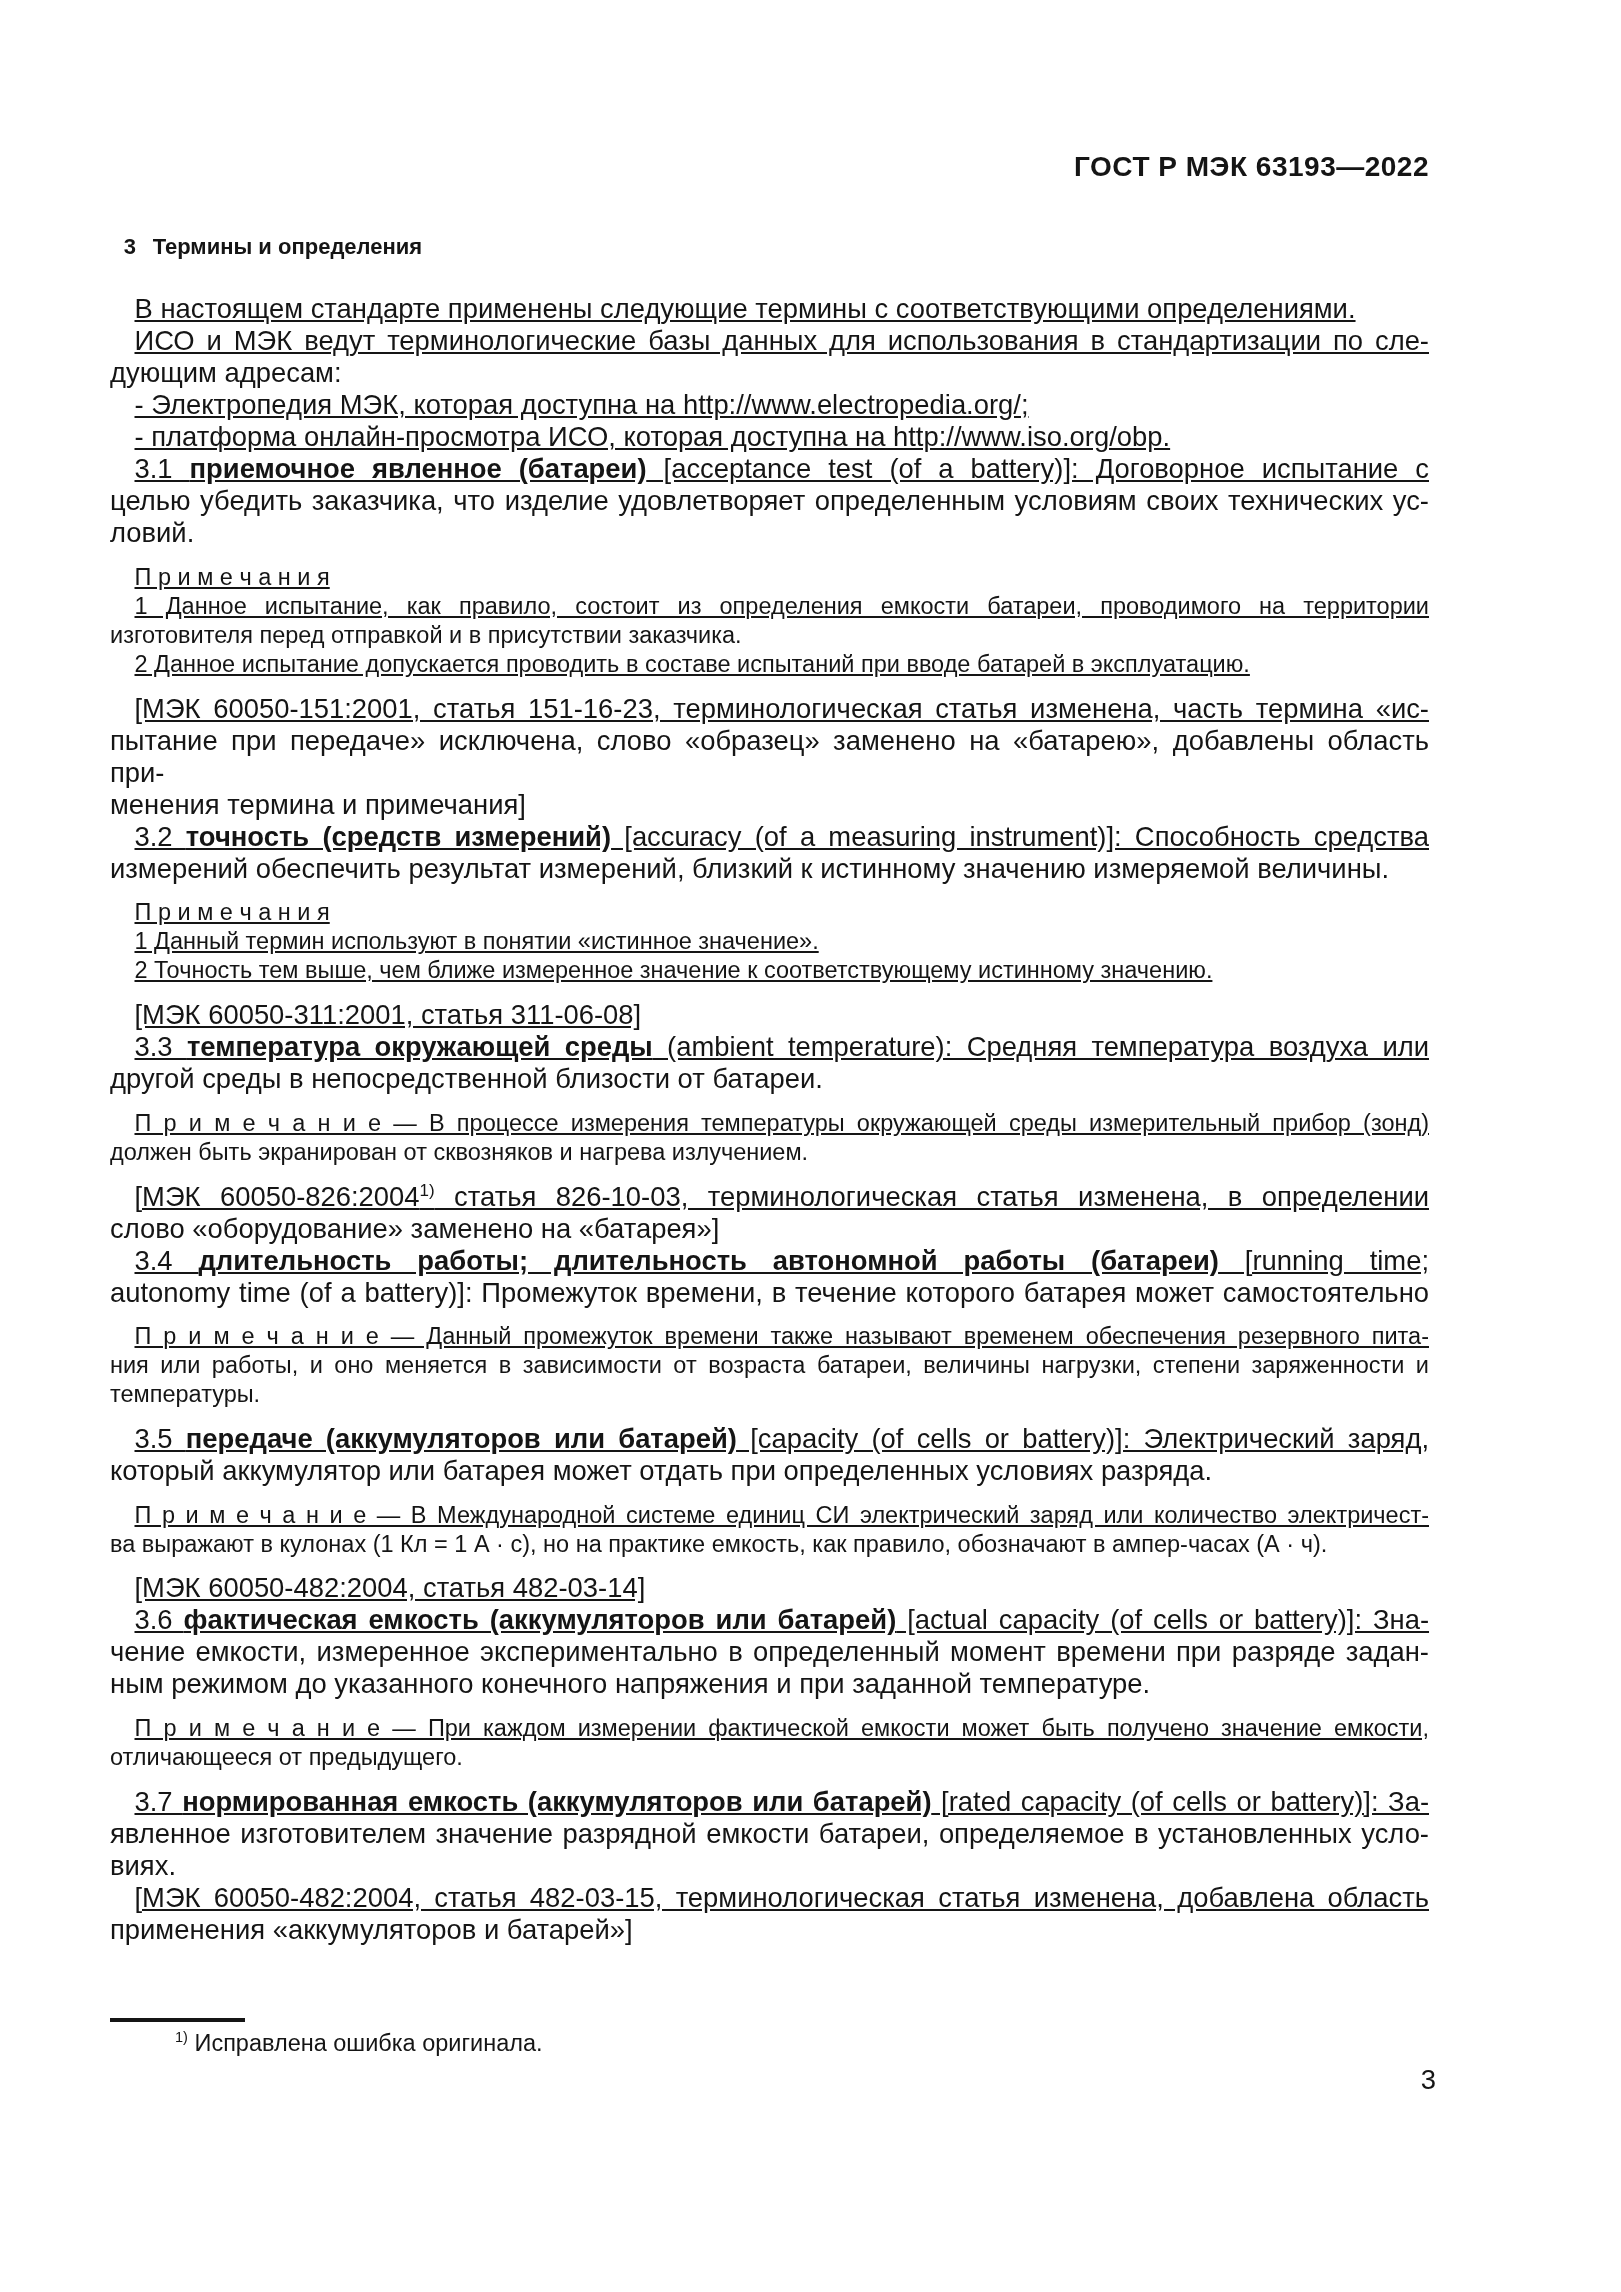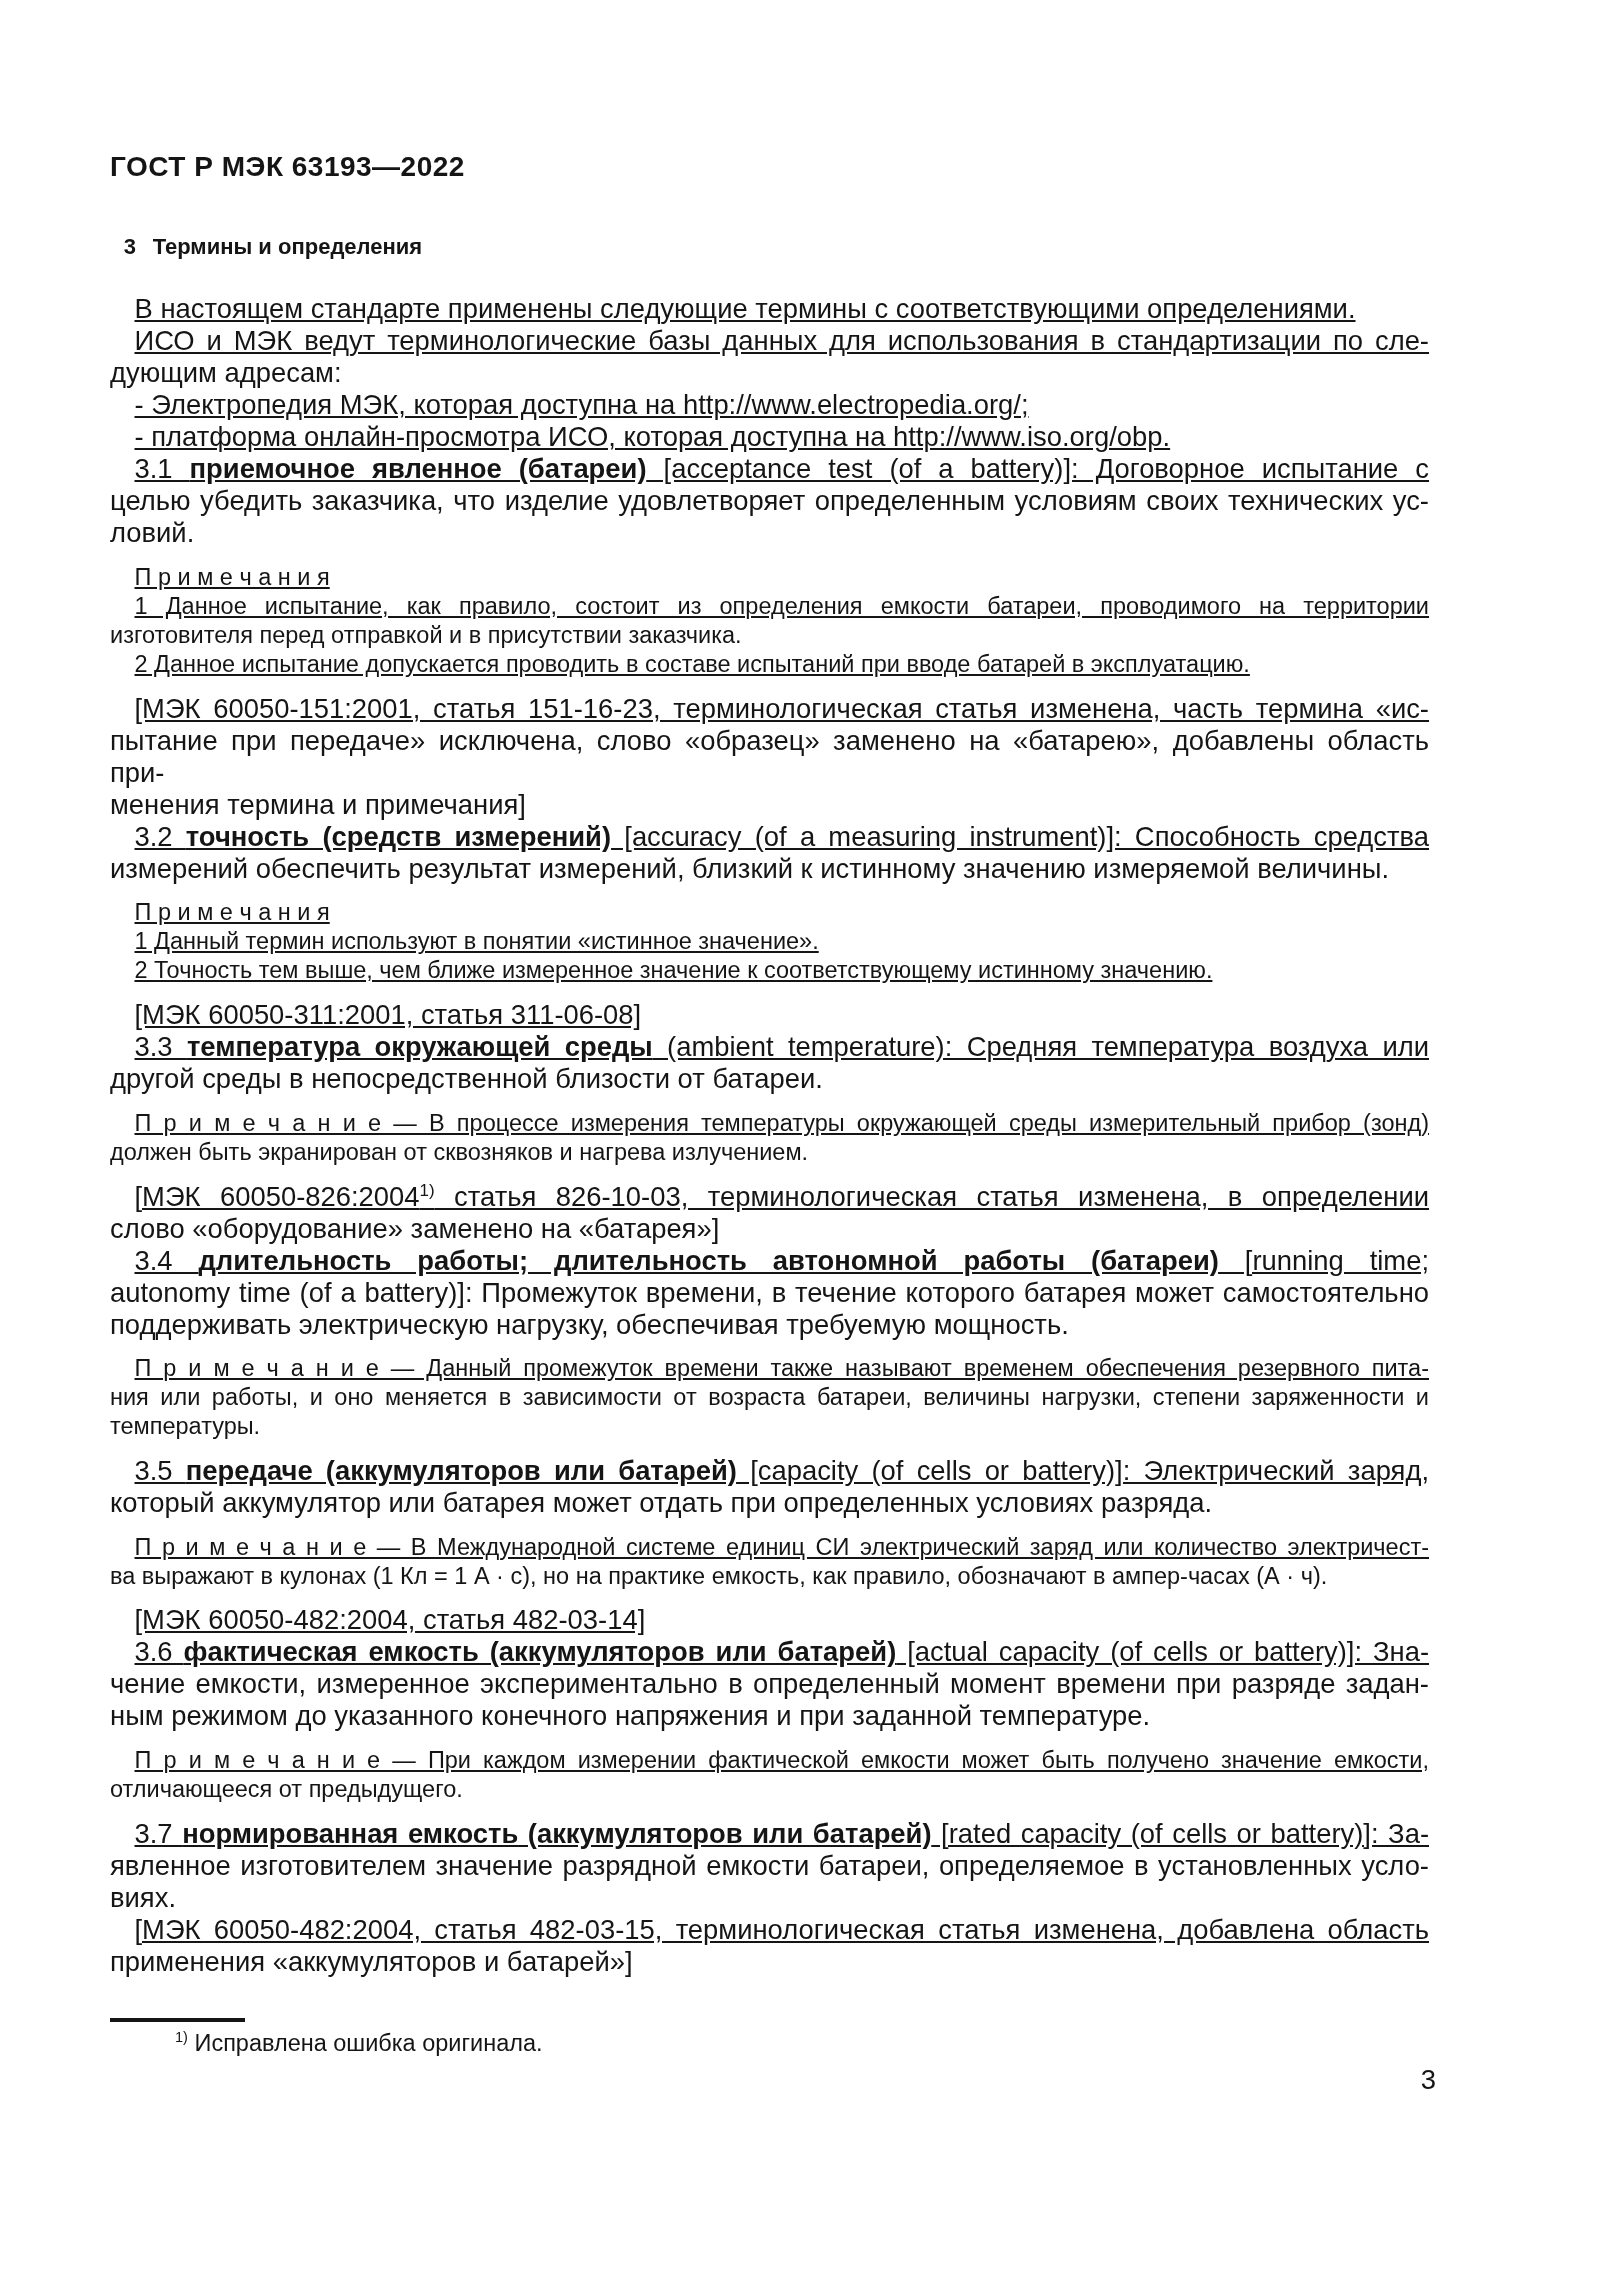--- a/index.html
+++ b/index.html
@@ -12,20 +12,21 @@
     overflow:hidden;
   }
   .content {
     position:absolute;
     left:110px; top:149px;
     width:1319px;
   }
   .doc-header {
     font-size:28px; line-height:35px;
     font-weight:bold;
+    text-align:right;
     letter-spacing:0.5px;
   }
   .section-heading {
     margin:43px 0 0 0;
     padding-left:13.7px;
     font-size:22px; line-height:39px;
     font-weight:bold;
   }
   .section-heading .sec-title { margin-left:16.7px; }
   .paras { margin-top:27.4px; }
@@ -132,21 +133,20 @@
           <span class="line first"><span>П р и м е ч а н и е — В процессе измерения температуры окружающей среды измерительный прибор (зонд)</span></span>
           <span class="line last"><span>должен быть экранирован от сквозняков и нагрева излучением.</span></span>
         </p>
         <p class="para body gap">
           <span class="line first"><span>[МЭК 60050-826:2004</span><sup>1)</sup><span> статья 826-10-03, терминологическая статья изменена, в определении</span></span>
           <span class="line last"><span>слово «оборудование» заменено на «батарея»]</span></span>
         </p>
         <p class="para body">
           <span class="line first"><span>3.4 </span><span class="b">длительность работы; длительность автономной работы (батареи)</span><span> [running time;</span></span>
           <span class="line"><span>autonomy time (of a battery)]: Промежуток времени, в течение которого батарея может самостоятельно</span></span>
-          <span class="line last"><span>поддерживать электрическую нагрузку, обеспечивая требуемую мощность.</span></span>
         </p>
         <p class="para note gap">
           <span class="line first"><span>П р и м е ч а н и е — Данный промежуток времени также называют временем обеспечения резервного пита-</span></span>
           <span class="line"><span>ния или работы, и оно меняется в зависимости от возраста батареи, величины нагрузки, степени заряженности и</span></span>
           <span class="line last"><span>температуры.</span></span>
         </p>
         <p class="para body gap">
           <span class="line first"><span>3.5 </span><span class="b">передаче (аккумуляторов или батарей)</span><span> [capacity (of cells or battery)]: Электрический заряд,</span></span>
           <span class="line last"><span>который аккумулятор или батарея может отдать при определенных условиях разряда.</span></span>
         </p>

